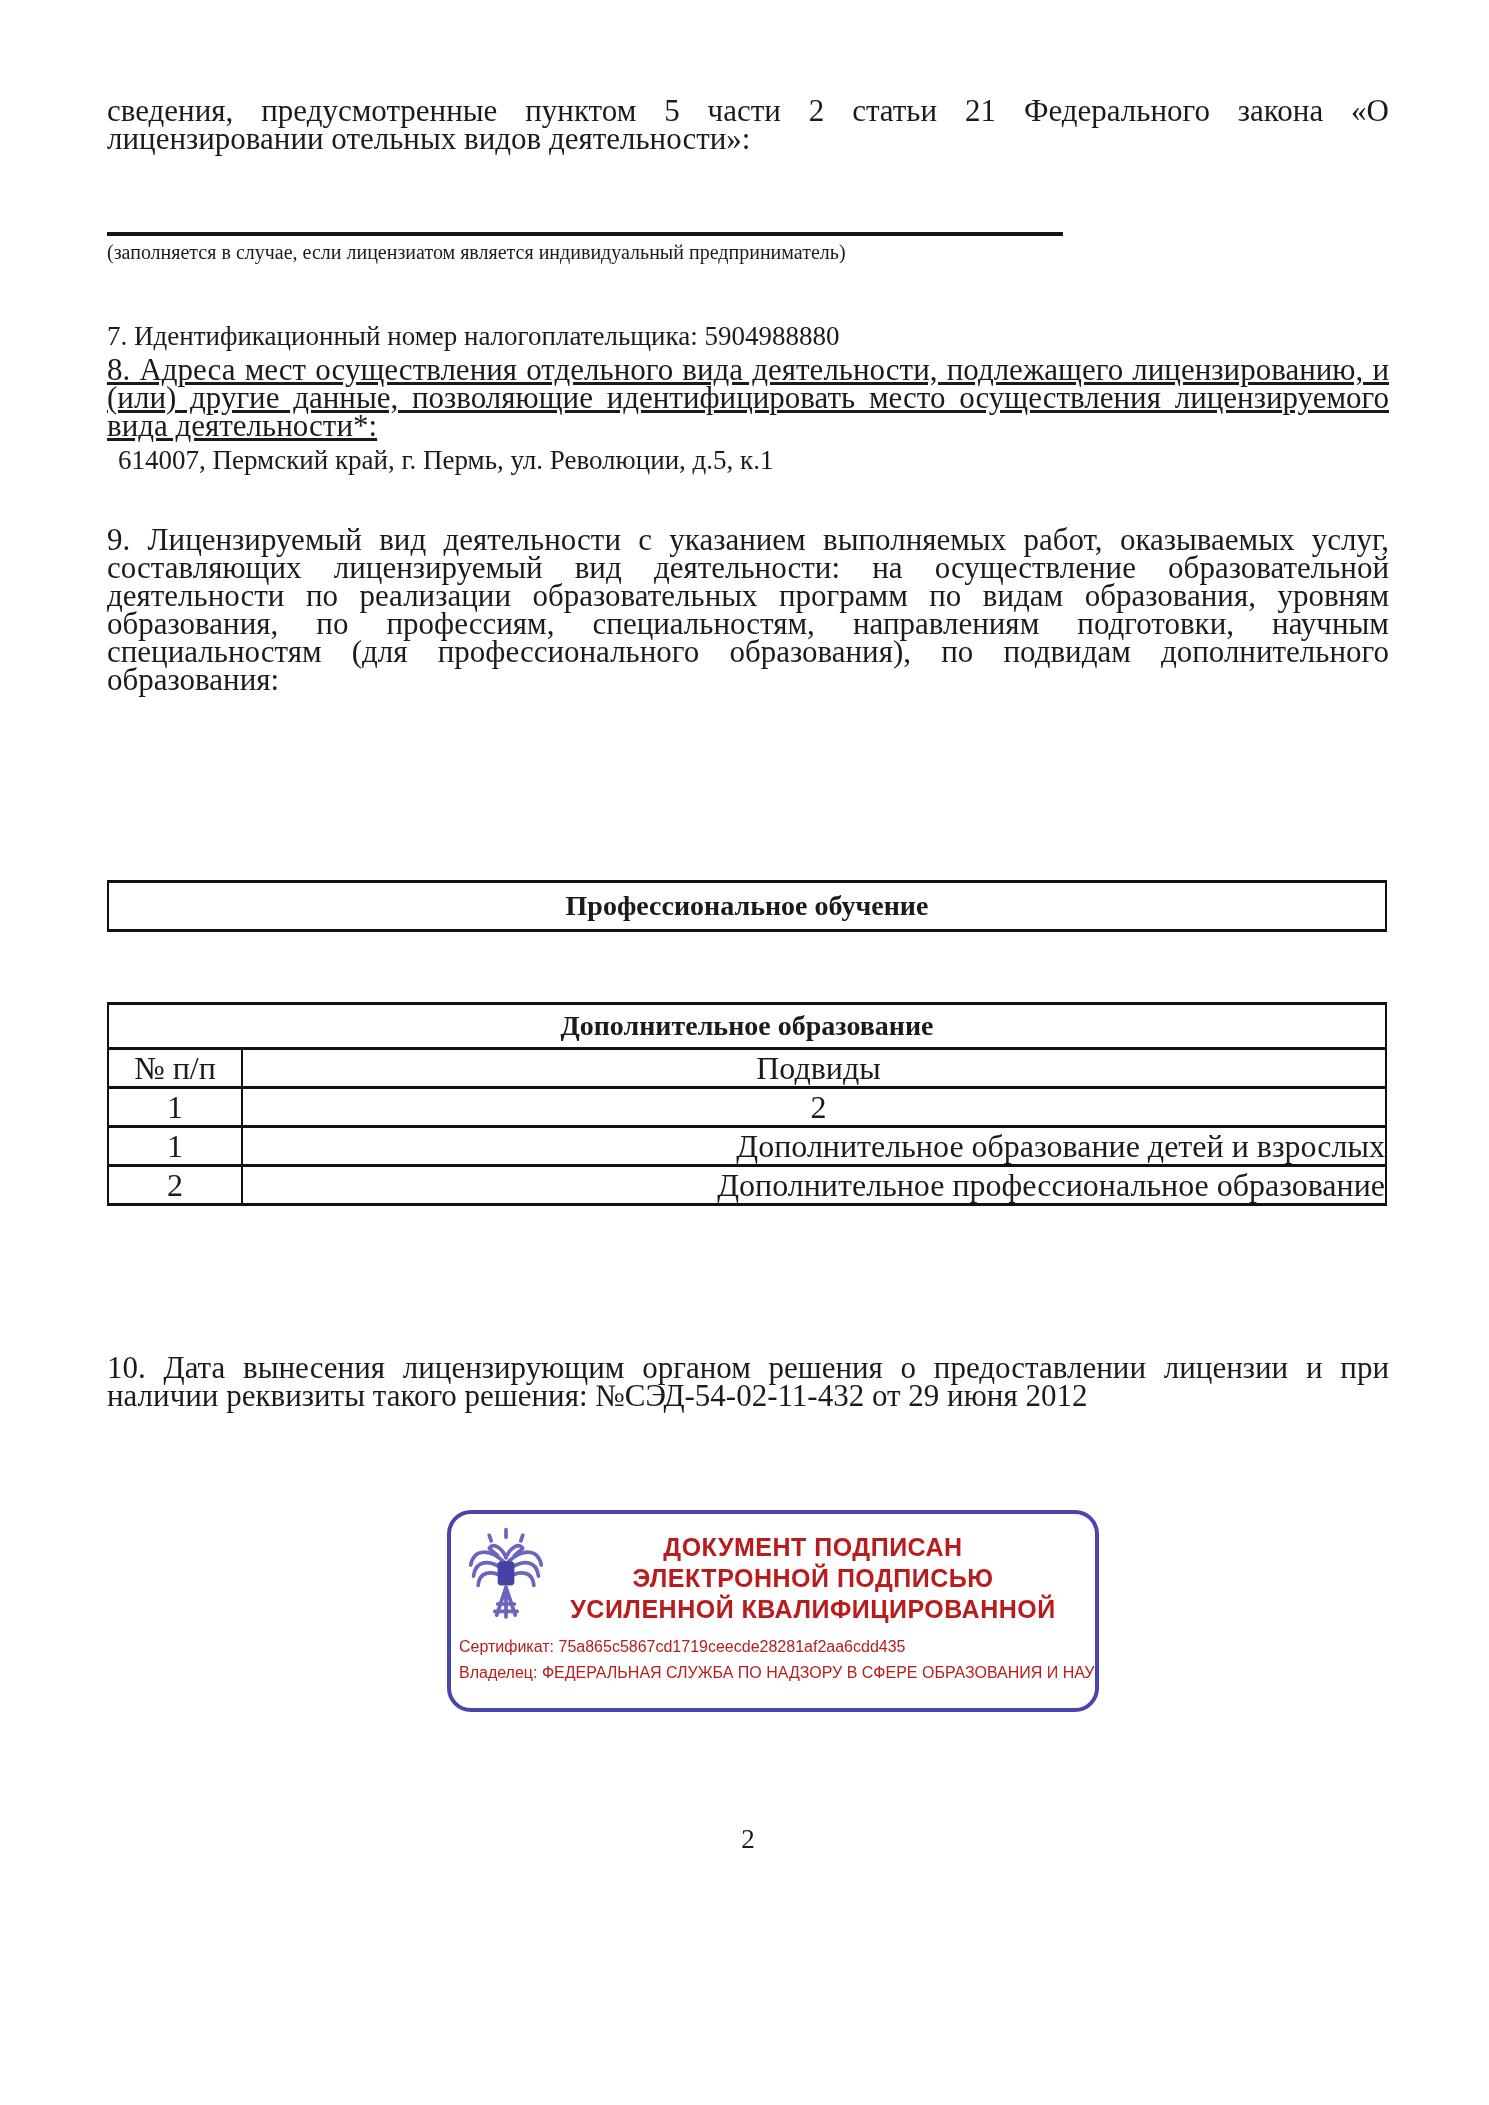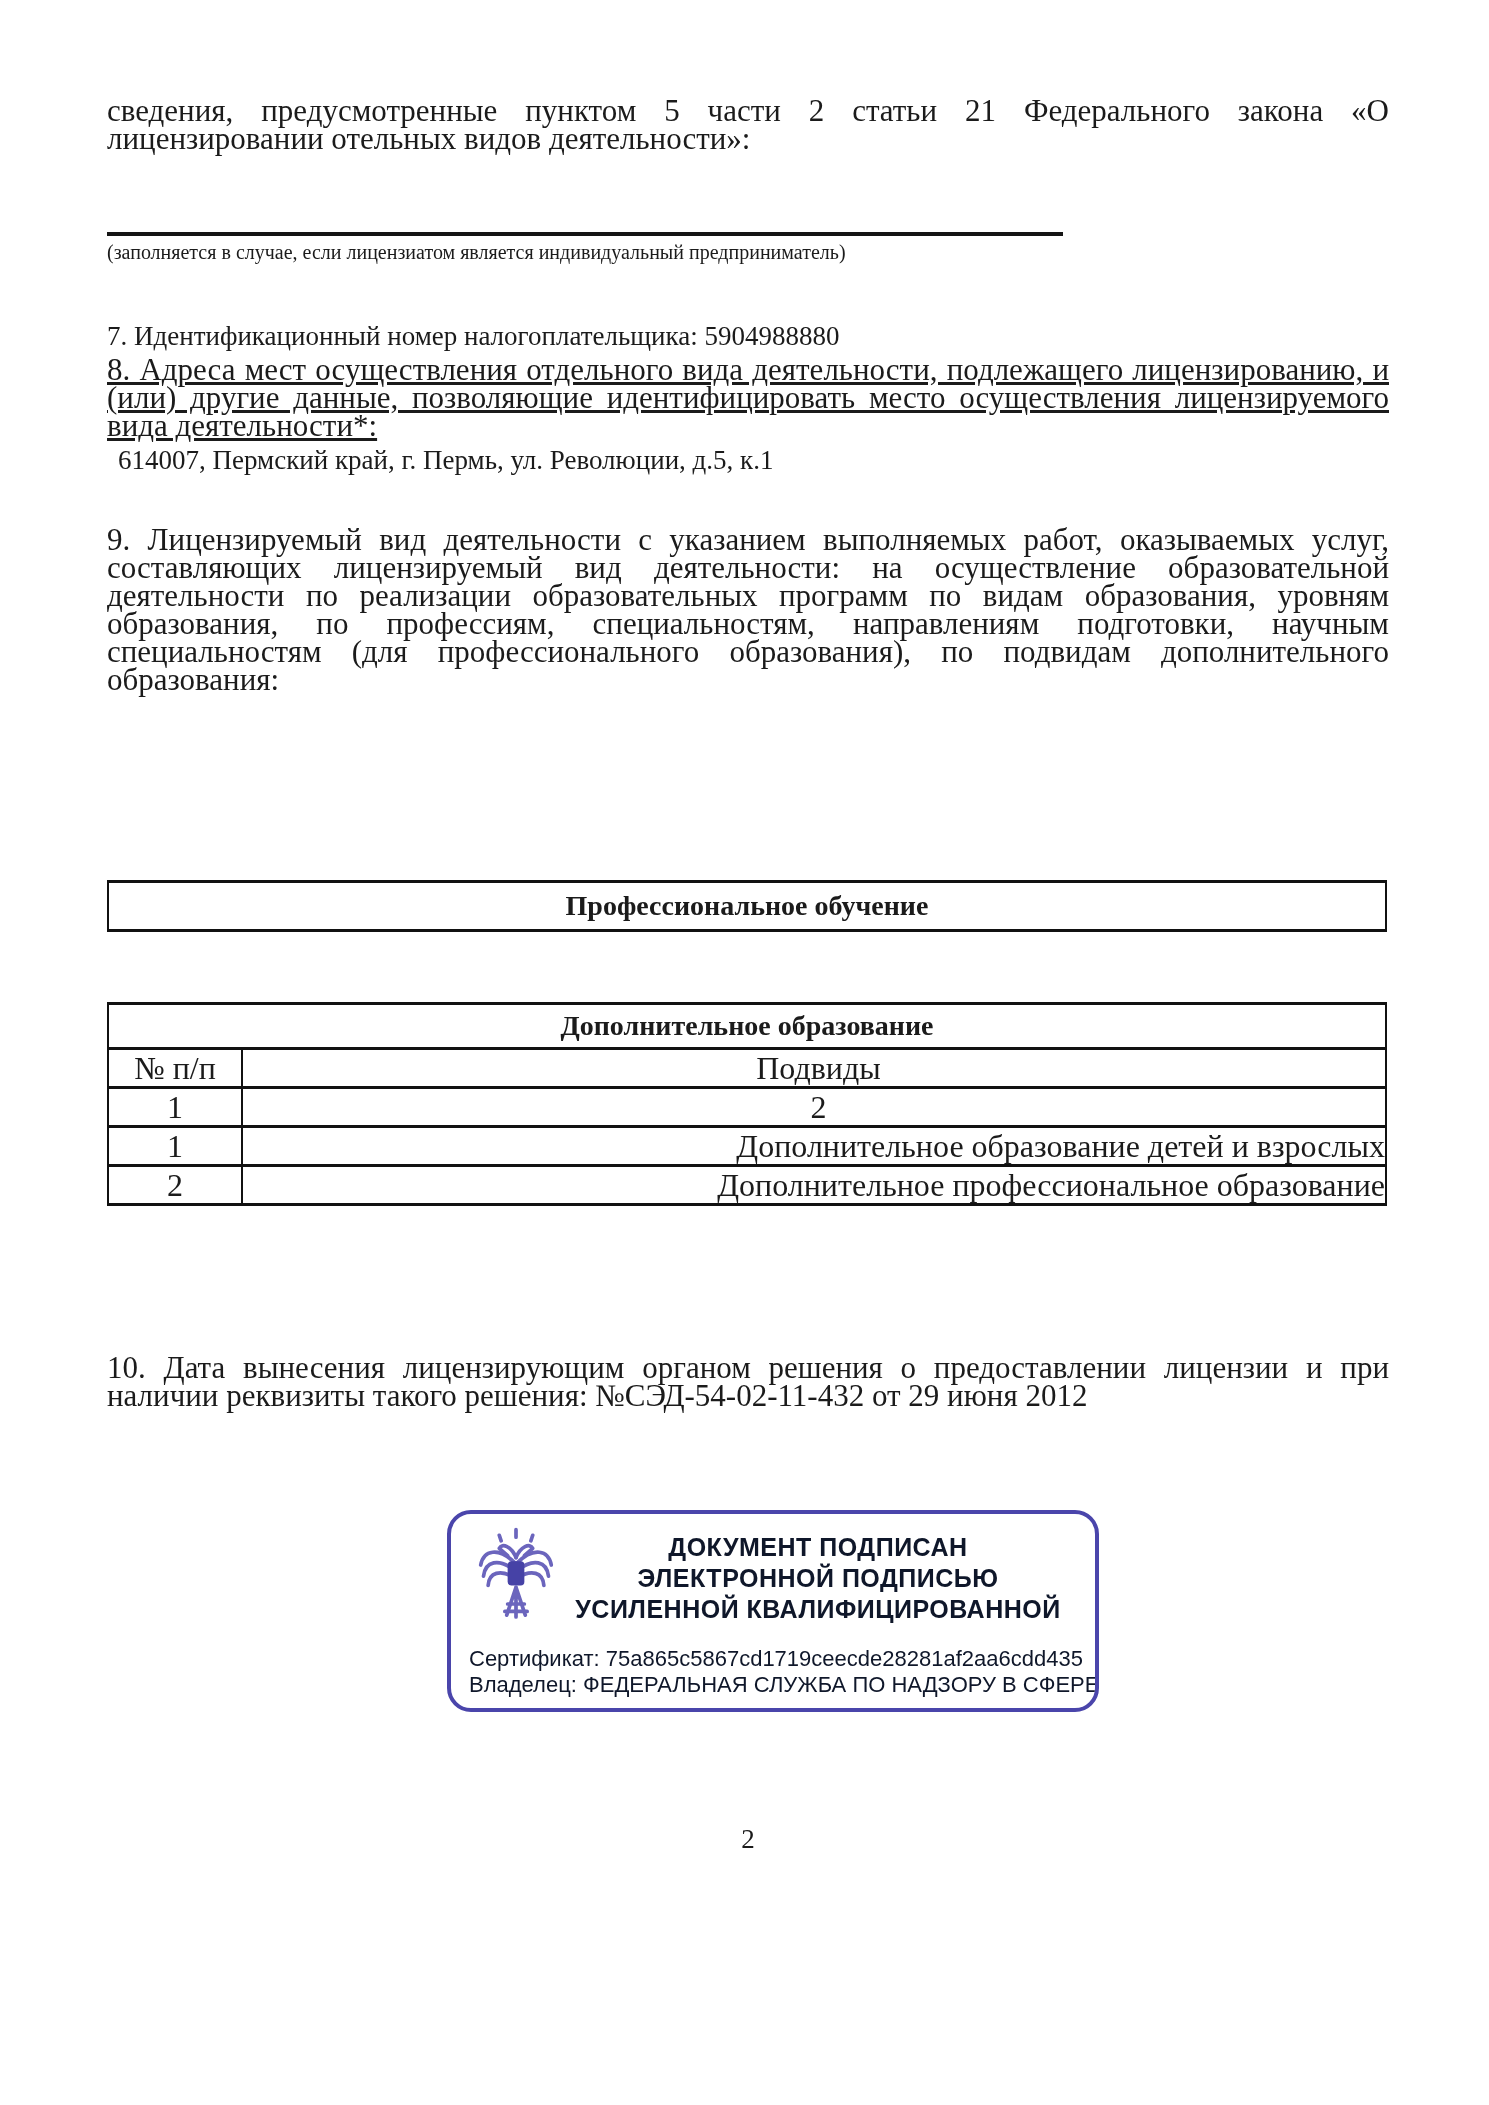--- a/index.html
+++ b/index.html
@@ -54,32 +54,32 @@
   .edu-table .centered{text-align:center;}
 
   .item10{margin-top:148px;}
 
   .stamp{
     margin-top:100px;margin-left:340px;
     width:652px;height:202px;
     border:4px solid #4a45ab;border-radius:24px;
     box-sizing:border-box;
     overflow:hidden;
-    padding:12px 18px 10px 18px;
-    color:#0f172a;
+    padding:12px 18px 10px 8px;
+    color:#b91c1c;
     font-family:"Liberation Sans", sans-serif;
   }
   .stamp-top{display:flex;align-items:center;}
   .eagle{width:86px;height:104px;flex:none;margin-left:4px;}
   .stamp-title{
     flex:1;text-align:center;
     font-weight:bold;font-size:25px;line-height:31px;
     letter-spacing:0.5px;
   }
-  .stamp-lines{margin-top:16px;font-size:22px;line-height:26px;}
+  .stamp-lines{margin-top:4px;font-size:16px;line-height:26px;}
   .stamp-lines div{white-space:nowrap;}
 
   .page-num{margin-top:112px;width:1282px;text-align:center;font-size:27px;}
 </style>
 </head>
 <body>
 
 <div class="page">
   <div class="content">
 

